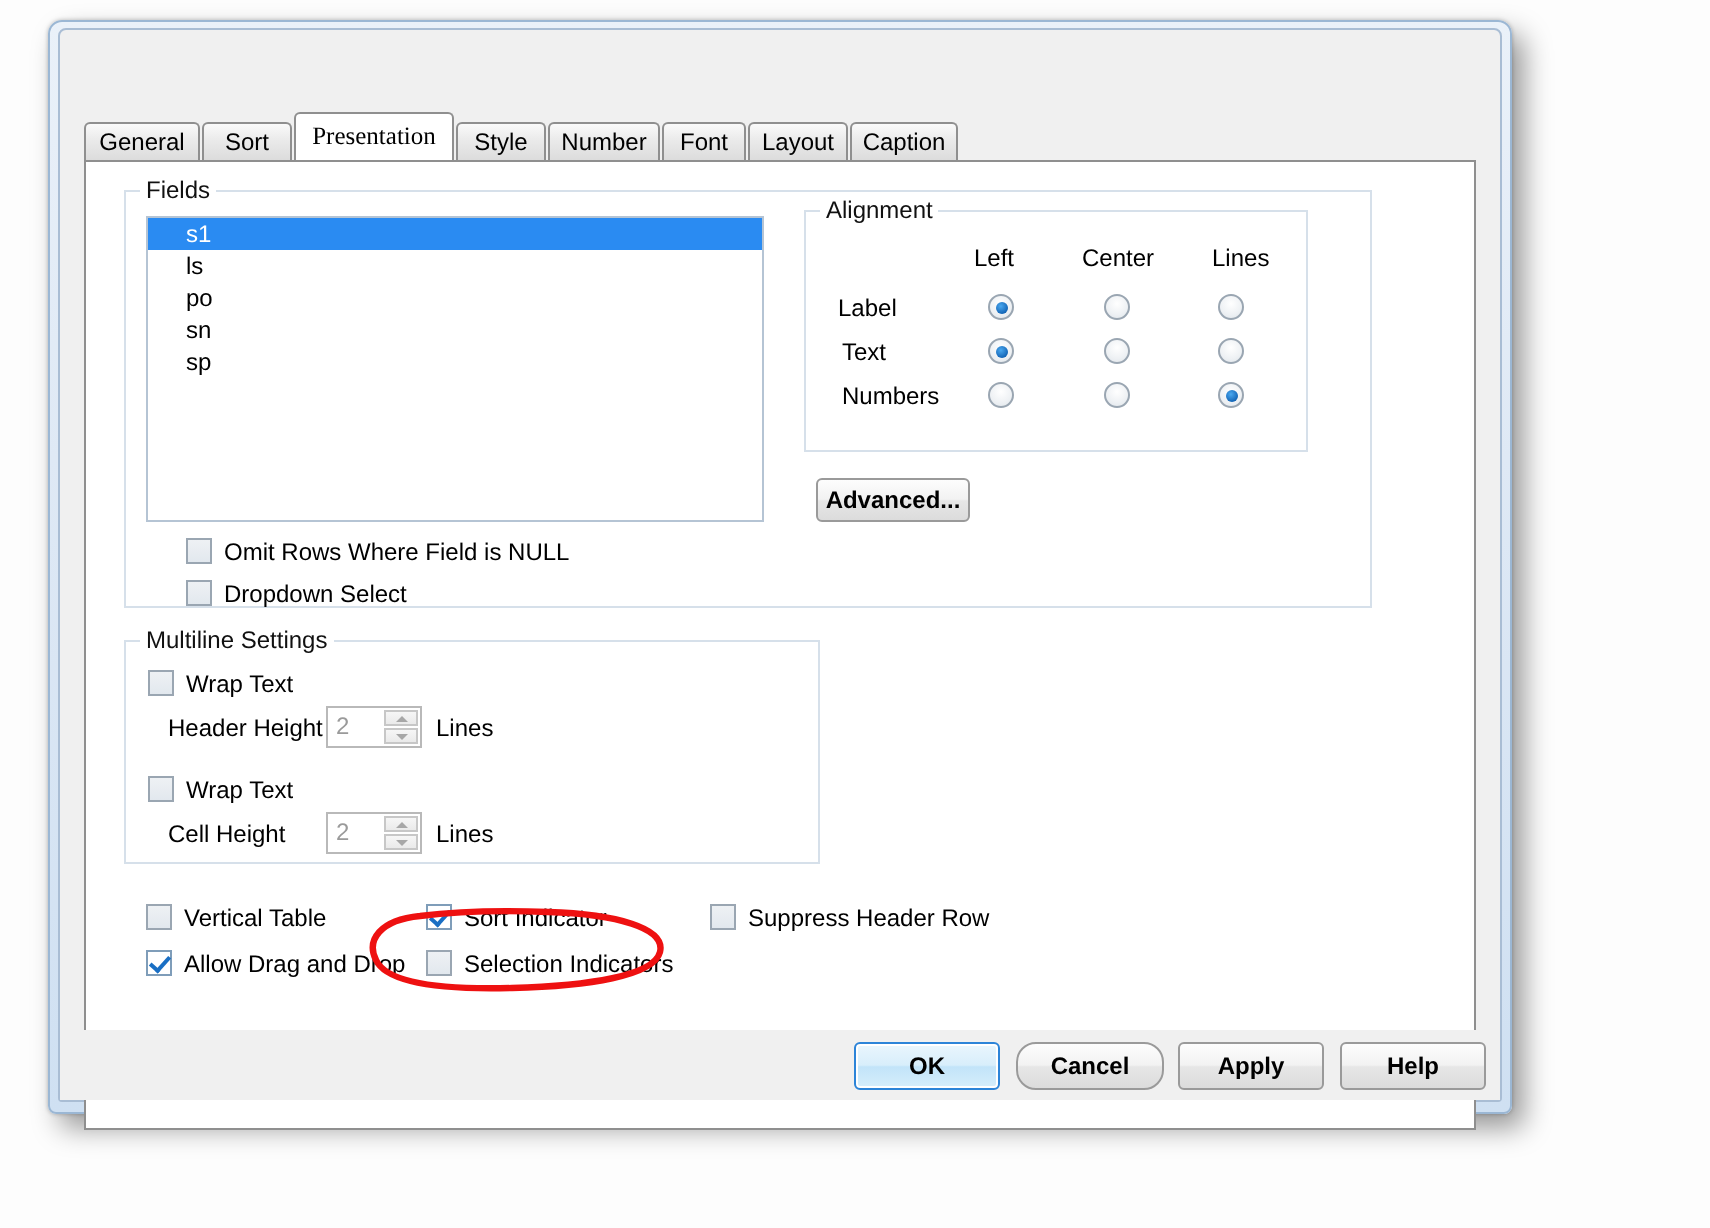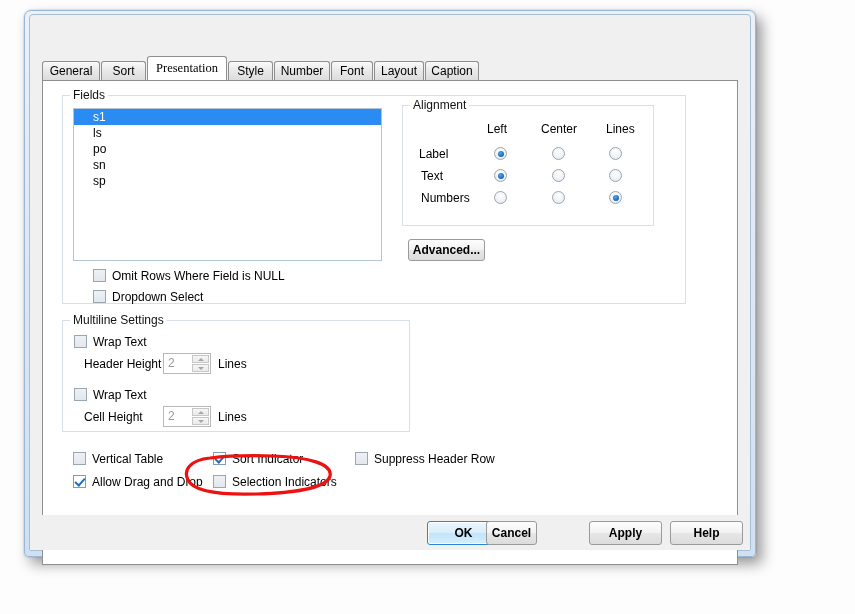--- a/index.html
+++ b/index.html
@@ -384,21 +384,21 @@
           </div>
           <div class="chk" style="left:170px; top:393px;">
             <span class="box"></span>
             <span class="lbl">Selection Indicators</span>
           </div>
 
         </div>
 
         <div class="footer">
           <div class="btn default" style="left:397px; top:6px; width:73px; height:24px; line-height:22px;">OK</div>
-          <div class="btn" style="left:456px; top:6px; width:51px; height:24px; line-height:22px;">Cancel</div>
+          <div class="btn" style="left:478px; top:6px; width:74px; height:24px; line-height:22px;border-radius:10px;">Cancel</div>
           <div class="btn" style="left:559px; top:6px; width:73px; height:24px; line-height:22px;">Apply</div>
           <div class="btn" style="left:640px; top:6px; width:73px; height:24px; line-height:22px;">Help</div>
         </div>
 
       </div>
     </div>
   </div>
 
   <svg class="annotation" width="160" height="46" viewBox="0 0 160 46">
     <path d="M 28 6 C 8 8, 1 18, 6 28 C 11 39, 36 43, 74 42 C 112 41, 145 36, 148 24 C 151 12, 126 5, 92 4 C 66 3, 44 4, 28 6 Z" fill="none" stroke="#ee1111" stroke-width="3.2" stroke-linecap="round" stroke-linejoin="round"></path>

